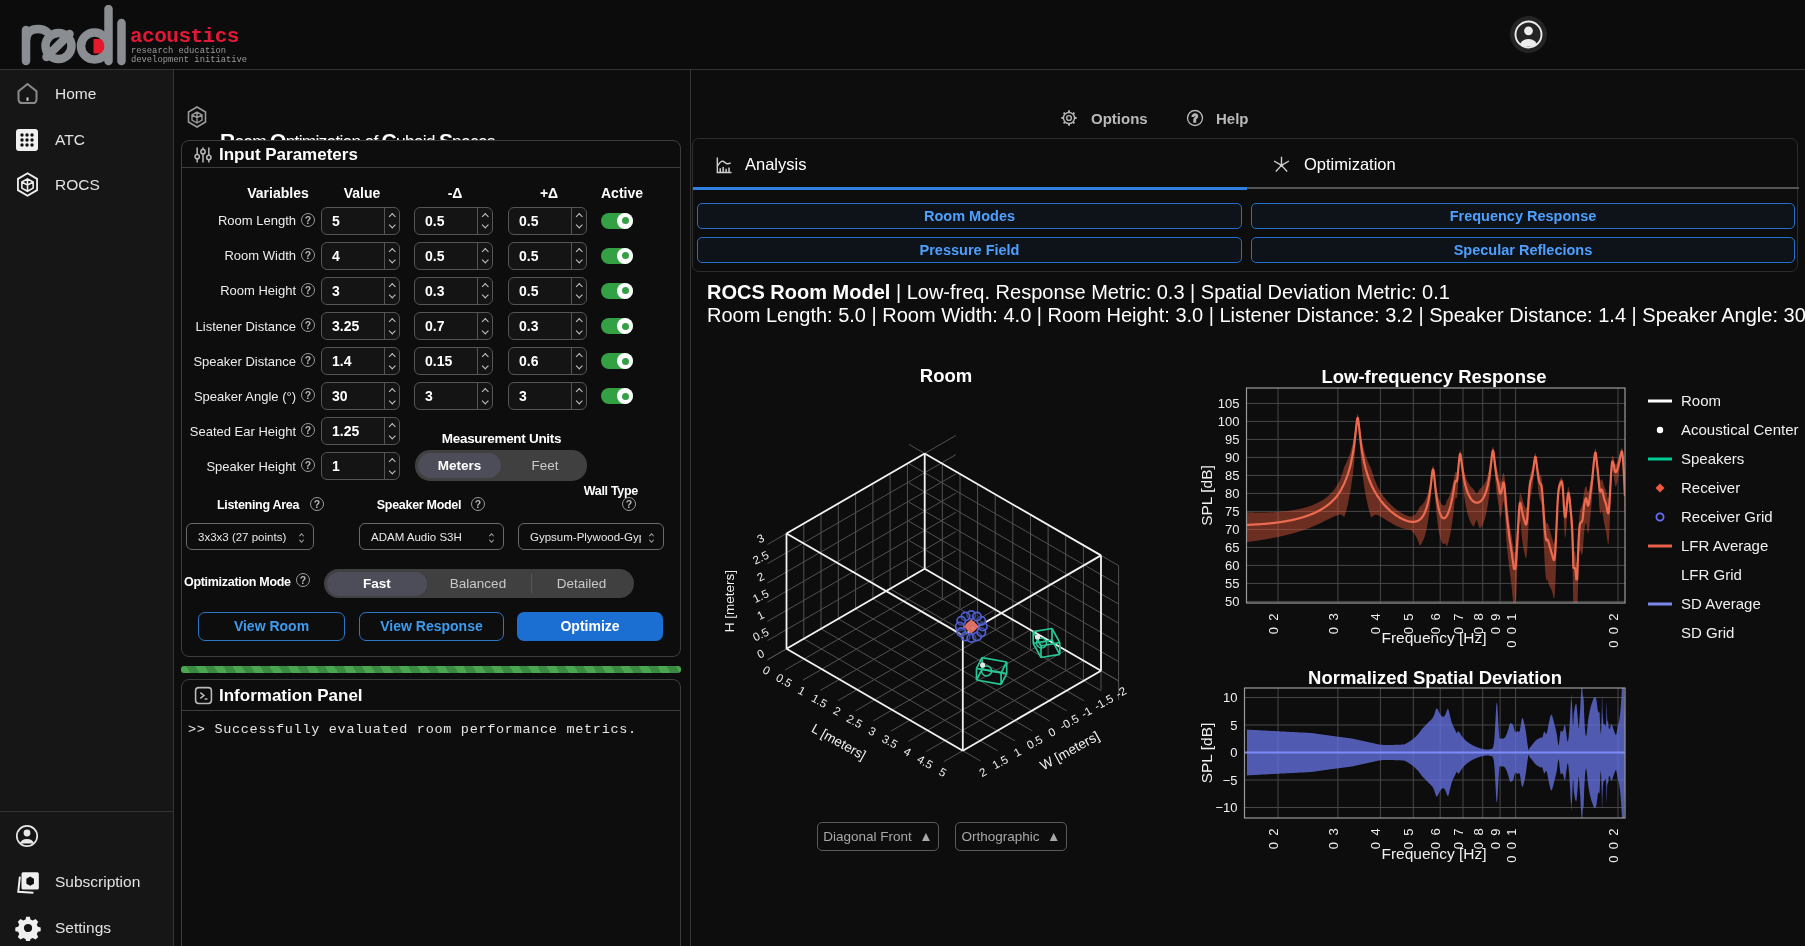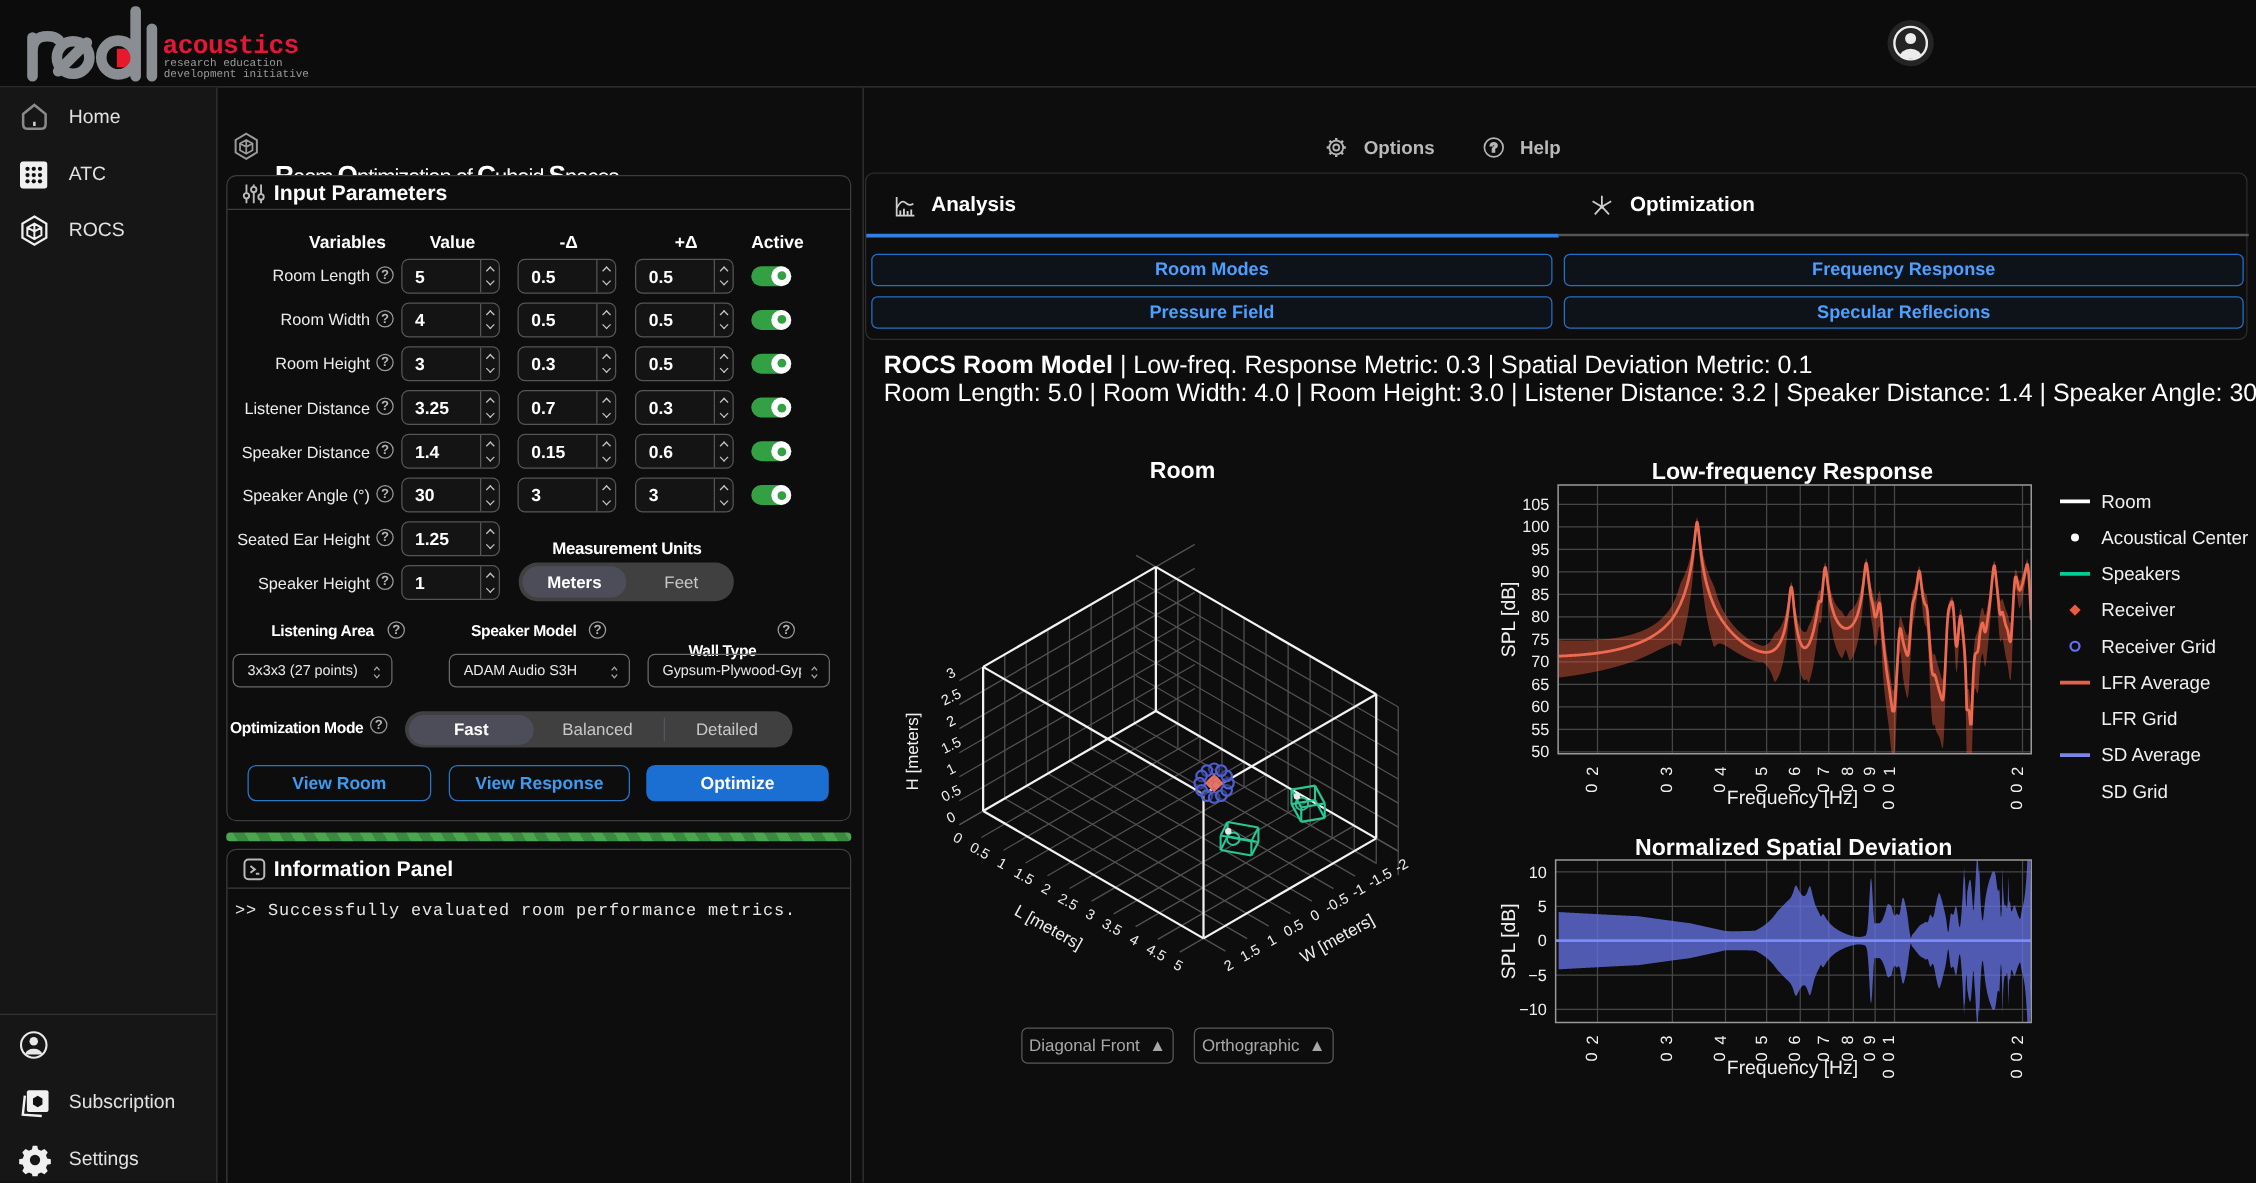--- a/index.html
+++ b/index.html
@@ -57,21 +57,21 @@
 #progress { left:181px; top:666px; width:500px; height:7px; border-radius:3px; background:repeating-linear-gradient(60deg, #4aa64f 0 8px, #3a8a41 8px 16px); }
 
 #console { left:188px; top:722px; color:#e6e6e6; font-family:"Liberation Mono", monospace; font-size:13.5px; letter-spacing:0.7px; }
 
 #vdivider { left:690px; top:70px; width:1px; height:876px; background:#343434; }
 
 
 #tabcard { left:692px; top:138px; width:1106px; height:134px; border:1px solid #2d2d2d; border-radius:7px; background:#0d0d0d; }
 #tabline { position:absolute; left:554px; top:48px; width:552px; height:2px; background:#555; }
 #tabunder { position:absolute; left:0; top:48px; width:554px; height:3px; background:#2f80e0; }
-.tabt { position:absolute; top:16px; color:#fff; font-size:16.5px; font-weight:bold; }
+.tabt { position:absolute; top:16px; color:#fff; font-size:16.5px; font-weight:normal; }
 .bluebtn { position:absolute; height:26px; background:#0e131a; border:1px solid #2270cc; border-radius:5px; color:#4da0ff; font-size:14.5px; font-weight:bold; text-align:center; }
 .bluebtn .bt { position:relative; top:4px; }
 #metrics { left:707px; top:281px; width:1100px; color:#fff; font-size:20px; line-height:23px; white-space:nowrap; overflow:hidden; }
 #metrics b { font-weight:bold; }
 .ddl2 { position:absolute; height:29px; border:1px solid #5a5a5a; border-radius:5px; color:#a8a8a8; font-size:13.5px; text-align:center; }
 .ddl2 .bt { position:relative; top:6px; }
 </style>
 </head>
 <body>
 <div id="stage">
@@ -388,21 +388,21 @@
     <div class="grouplab" style="left:233px;top:290px;width:173px;text-align:center;font-size:13.5px">Measurement Units</div>
     <div class="seg" style="left:233px;top:309px;width:172px;height:31px">
       <div class="on" style="left:3px;top:3px;width:83px;height:25px;font-size:13.5px;line-height:25px">Meters</div>
       <div class="off" style="left:92px;top:3px;width:76px;height:25px;font-size:13.5px;line-height:25px">Feet</div>
     </div>
 
     <div class="grouplab" style="left:16px;top:357px;width:120px;text-align:center">Listening Area</div>
     <div class="helpq" style="left:128px;top:356px">?</div>
     <div class="grouplab" style="left:177px;top:357px;width:120px;text-align:center">Speaker Model</div>
     <div class="helpq" style="left:289px;top:356px">?</div>
-    <div class="grouplab" style="left:336px;top:373px;width:120px;text-align:center">Wall Type</div>
+    <div class="grouplab" style="left:336px;top:343px;width:120px;text-align:right">Wall Type</div>
     <div class="helpq" style="left:440px;top:356px">?</div>
 
     <div class="ddl" style="left:4px;top:382px;width:128px">
         <span class="t">3x3x3 (27 points)</span>
       <svg class="updn" viewBox="0 0 8 14">
           <path d="M1.5 5 L4 2 L6.5 5 M1.5 9 L4 12 L6.5 9" stroke="#aaa" stroke-width="1.2" fill="none"></path>
         </svg>
       </div>
     <div class="ddl" style="left:177px;top:382px;width:145px">
         <span class="t">ADAM Audio S3H</span>

